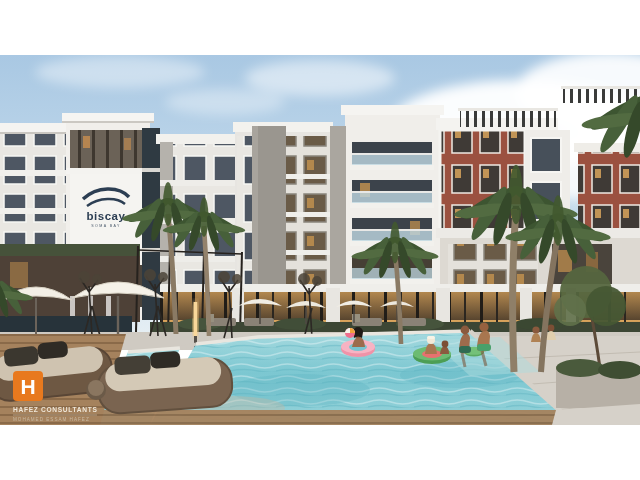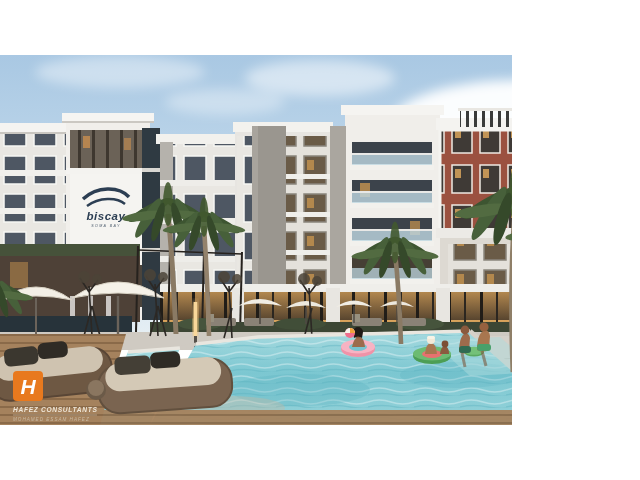--- a/index.html
+++ b/index.html
@@ -1,17 +1,17 @@
 <!DOCTYPE html>
 <html><head>
 <meta charset="utf-8">
 <style>
   html,body{margin:0;padding:0;background:#ffffff;}
-  .canvas{position:relative;width:512px;height:480px;background:#ffffff;overflow:hidden;
-          font-family:"Liberation Sans", sans-serif;font-style:italic;}
+  .canvas{position:relative;width:640px;height:480px;background:#ffffff;overflow:hidden;
+          font-family:"Liberation Sans", sans-serif;}
   svg{display:block;}
   text{font-family:"Liberation Sans", sans-serif;}
   .logo-brand{font-weight:bold;letter-spacing:.5px;}
   .wm-title{font-weight:bold;letter-spacing:.7px;}
 </style>
 </head>
 <body>
 
 <div class="canvas">
 <svg width="640" height="480" viewBox="0 0 640 480">

